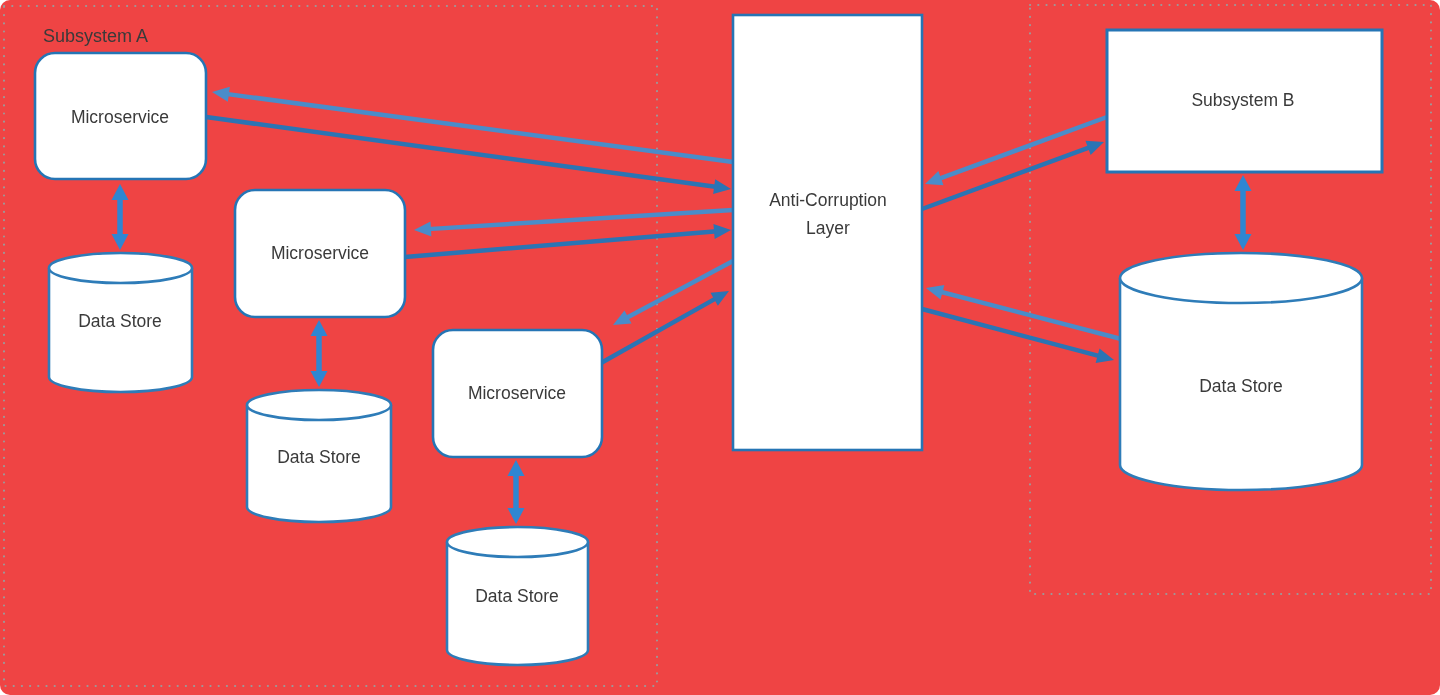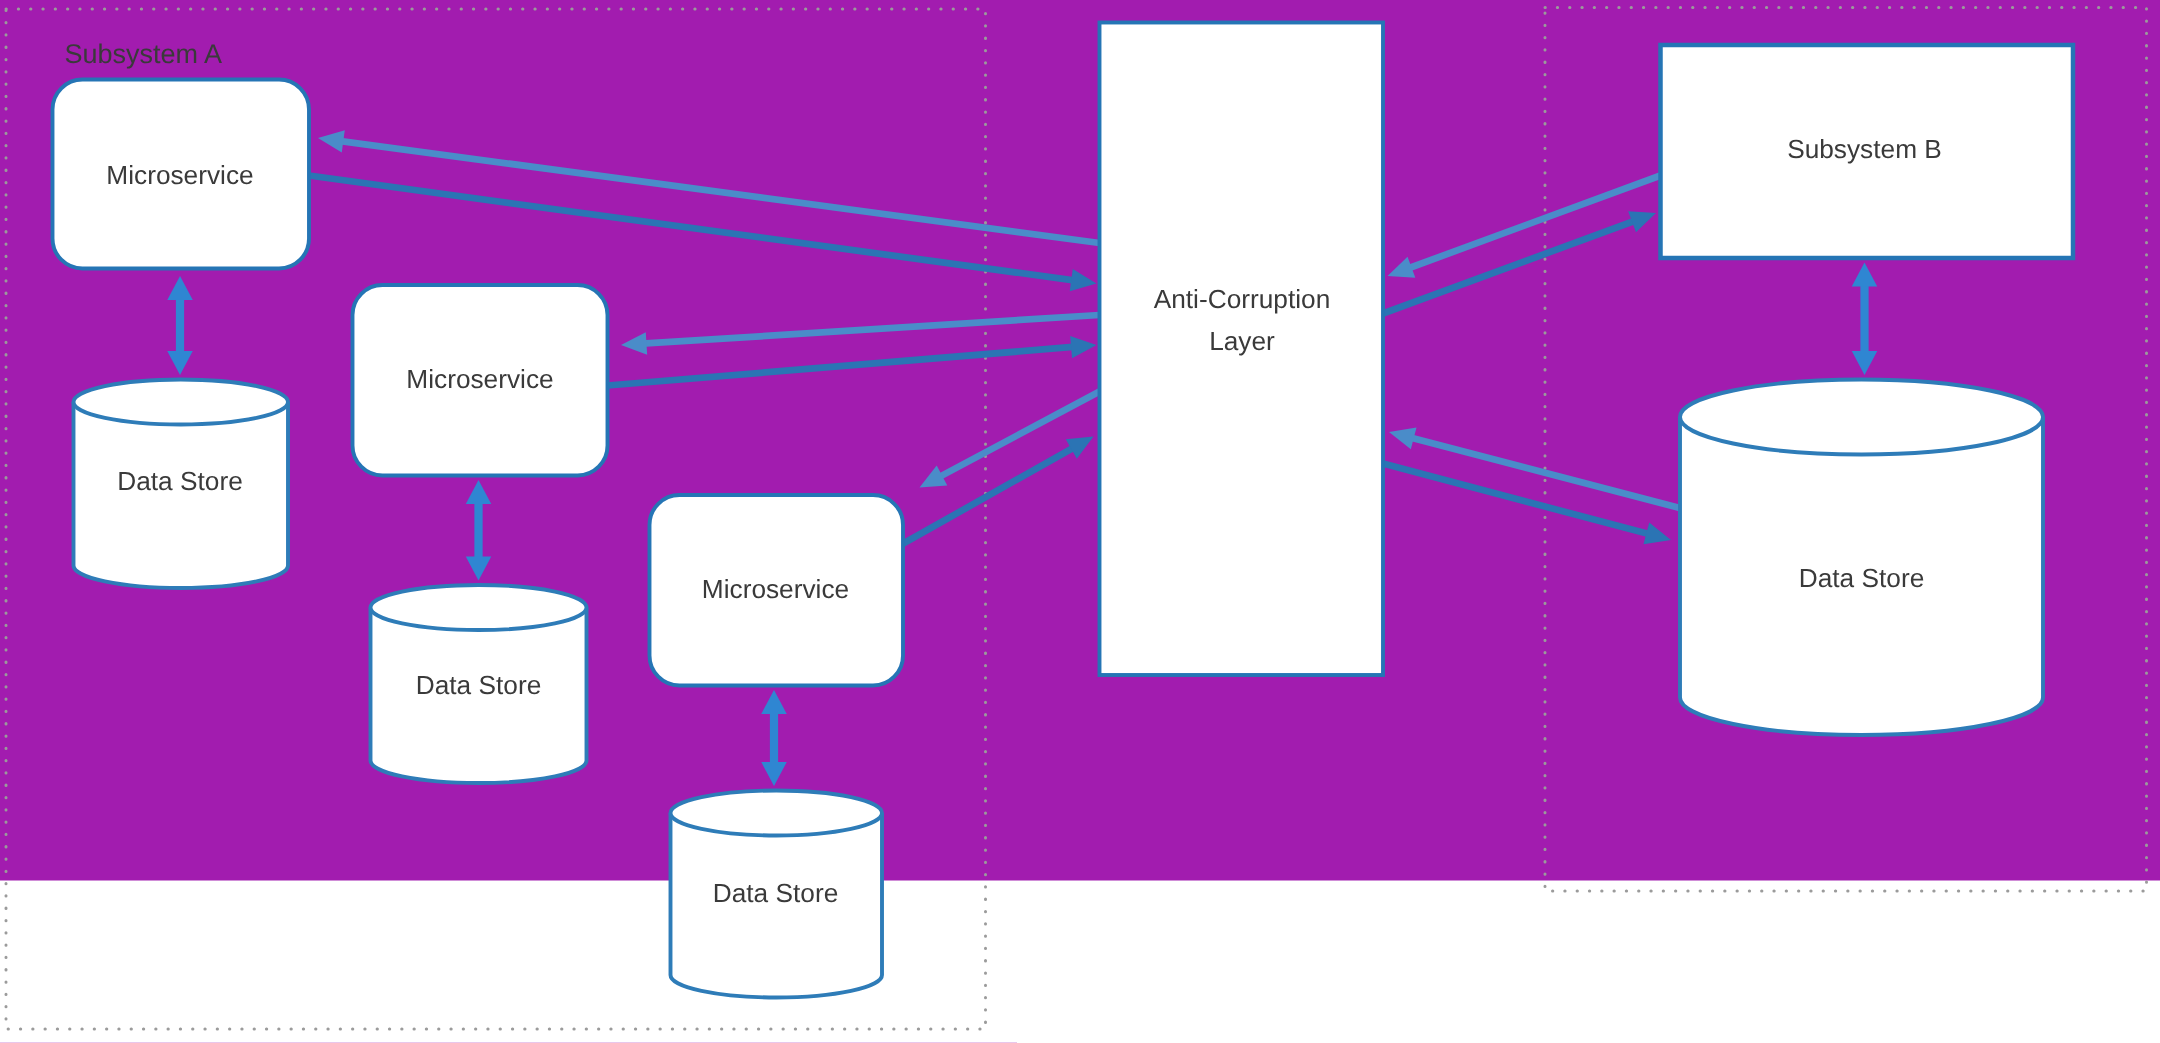--- a/index.html
+++ b/index.html
@@ -7,22 +7,23 @@
     padding: 0;
     background: #ffffff;
     width: 1440px;
     height: 695px;
     overflow: hidden;
     font-family: "Liberation Sans", sans-serif;
   }
   #stage {
     position: relative;
     width: 1440px;
-    height: 587px;
-    background: #a21caf;
+    height: 695px;
+    background: #ef4444;
+    border-radius: 10px;
   }
   svg text {
     font-family: "Liberation Sans", sans-serif;
     fill: #3a3a3a;
   }
 </style>
 </head>
 <body>
 
 <div id="stage">

